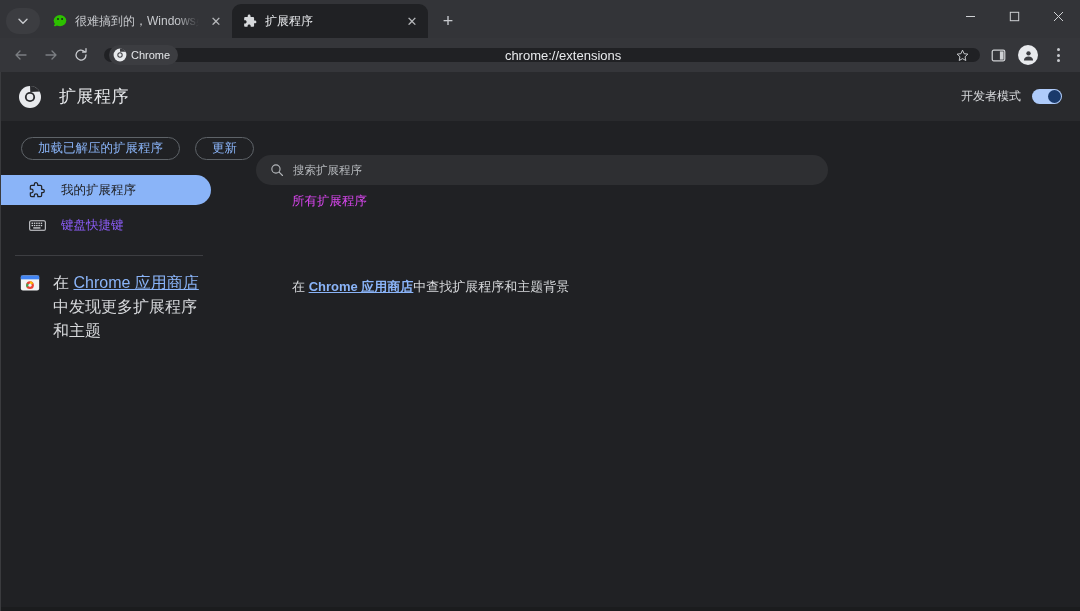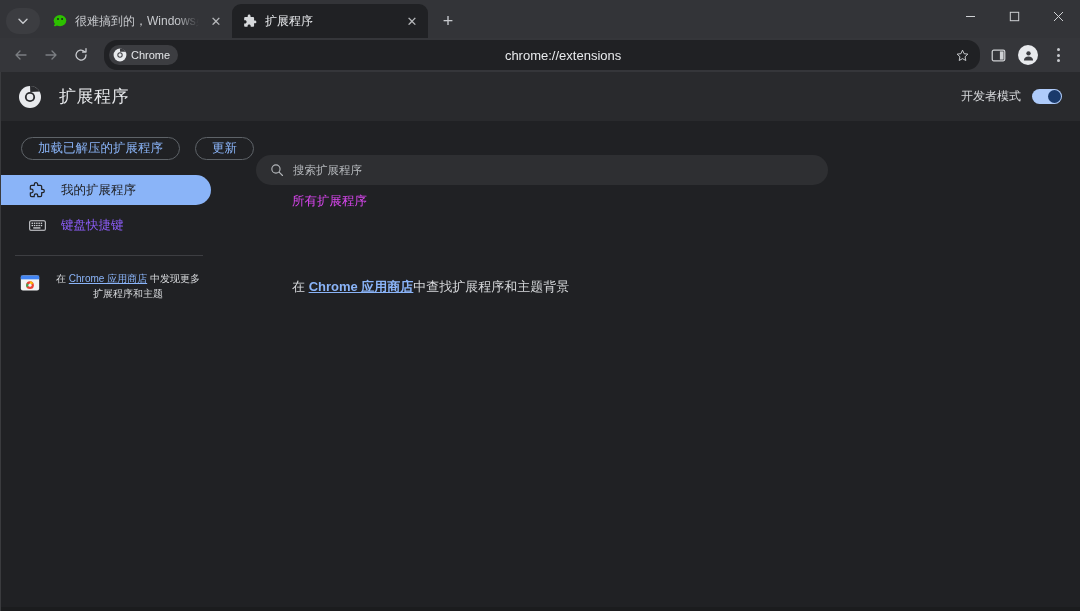--- a/index.html
+++ b/index.html
@@ -63,21 +63,21 @@
   .toolbar {
     position:absolute; left:0; top:38px; width:1080px; height:34px;
     background:#35363a; display:flex; align-items:center; padding:0 6px;
   }
   .nav-btn {
     width:30px; height:30px; border-radius:50%; flex:none;
     display:flex; align-items:center; justify-content:center; color:#c9cbcf;
   }
   .nav-btn.disabled { color:#76797d; }
   .omnibox {
-    flex:1 1 auto; height:30px; margin:0 4px 0 8px;
+    flex:1 1 auto; height:14px; margin:0 4px 0 8px;
     background:#202124; border-radius:13px;
     display:flex; align-items:center; padding:0 4px 0 5px; gap:7px;
     min-width:0;
   }
   .chrome-chip {
     height:20px; background:#3c3d41; border-radius:10px;
     display:flex; align-items:center; gap:4px; padding:0 8px 0 4px; flex:none;
   }
   .chrome-chip-label { font-size:11px; color:#e4e6e9; white-space:nowrap; }
   .omnibox-url {
@@ -128,34 +128,34 @@
   .pill-btn {
     height:23px; border:1px solid #5e6368; border-radius:15px;
     background:transparent; color:#8ab4f8; font-size:12.5px;
     display:flex; align-items:center; justify-content:center; padding:0 16px;
     font-family:inherit; white-space:nowrap;
   }
 
   .body-split { display:flex; padding-top:15px; }
 
   
-  .sidebar { width:216px; flex:none; padding-left:0;text-align:center; }
+  .sidebar { width:216px; flex:none; padding-left:0; }
   .side-item {
     display:flex; align-items:center; height:30px; gap:15px;
     padding-left:27px; margin-right:6px; border-radius:0 15px 15px 0;
   }
   .side-item + .side-item { margin-top:5px; }
   .side-item.selected { background:#8ab4f8; }
   .side-ico { width:18px; flex:none; display:flex; align-items:center; justify-content:center; }
   .side-label { font-size:12.5px; color:#8b5cf6; }
   .side-item.selected .side-label { color:#202124; }
   .side-divider { height:1px; background:#3d3e42; margin:15px 14px 0 14px; }
   .store-block { display:flex; gap:13px; padding:15px 14px 0 19px; }
   .store-ico { width:20px; height:20px; flex:none; margin-top:2px; }
-  .store-text { font-size:10px; color:#d6d8db; line-height:1.5; }
+  .store-text { font-size:16px; color:#d6d8db; line-height:1.5; }
   .store-text a { color:#8ab4f8; text-decoration:underline; }
 
   
   .main { flex:1 1 auto; padding-left:75px; }
   .section-title { font-size:12.5px; color:#d946ef; padding-top:18px; }
   .empty-msg {
     font-size:13px; color:#d6d8db; 
     padding:68px 0 0 0; margin-right:150px;
   }
   .empty-msg a { color:#8ab4f8; font-weight:bold; text-decoration:underline; }

